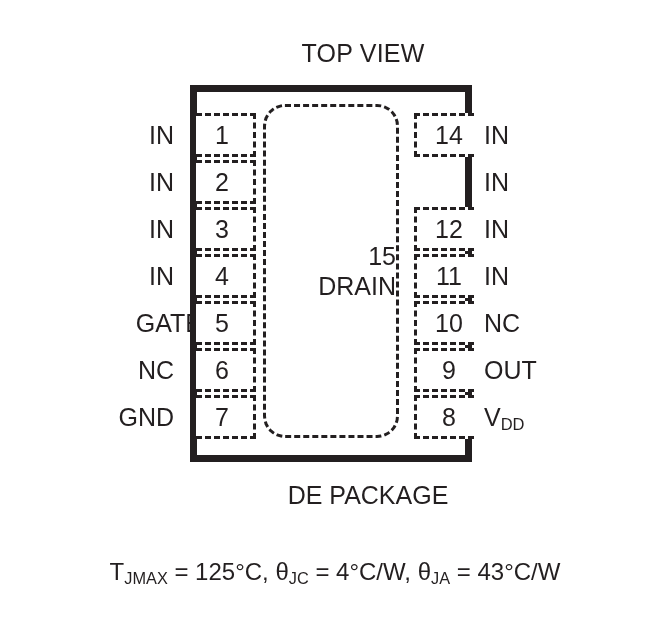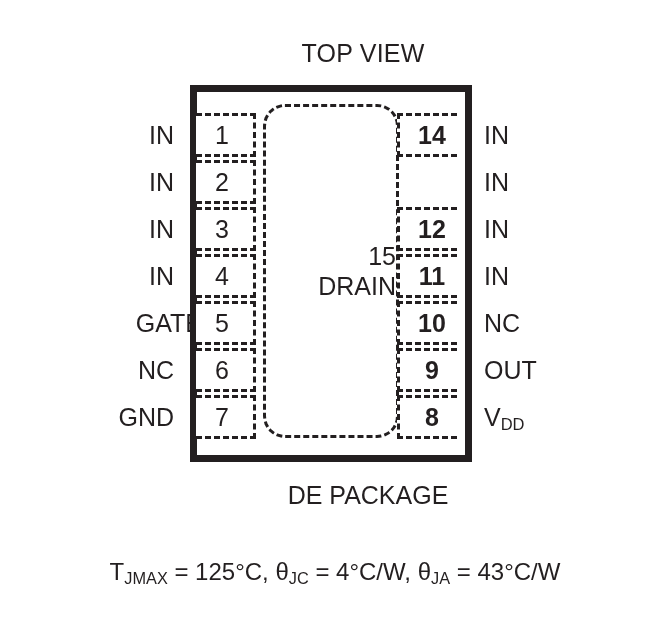--- a/index.html
+++ b/index.html
@@ -64,25 +64,24 @@
     border-bottom: 3px dashed #231f20;
     background: #ffffff;
   }
   .lead-box.left {
     left: 196px;
     width: 60px;
     border-right: 3px dashed #231f20;
     border-left: none;
   }
   .lead-box.right {
-    left: 397px;
+    left: 414px;
     width: 60px;
     border-left: 3px dashed #231f20;
     border-right: none;
-    font-weight: bold;
   }
 
   .pin-number {
     position: absolute;
     top: 50%;
     transform: translateY(-50%);
     font-size: 25px;
     line-height: 1;
     color: #231f20;
     width: 52px;

